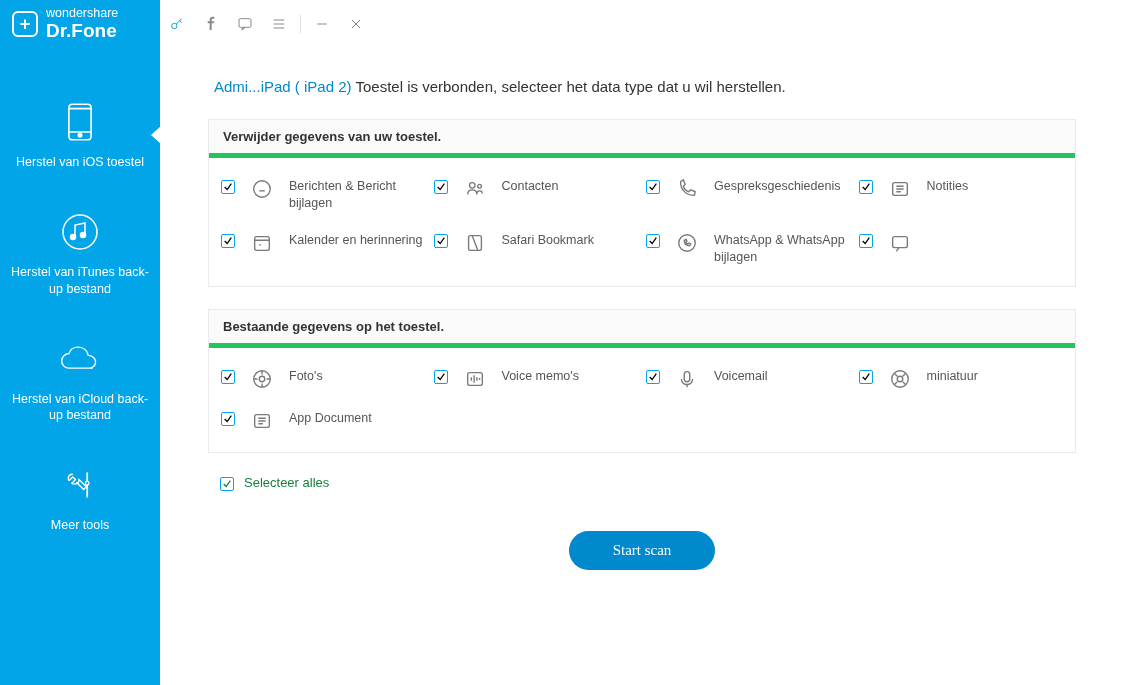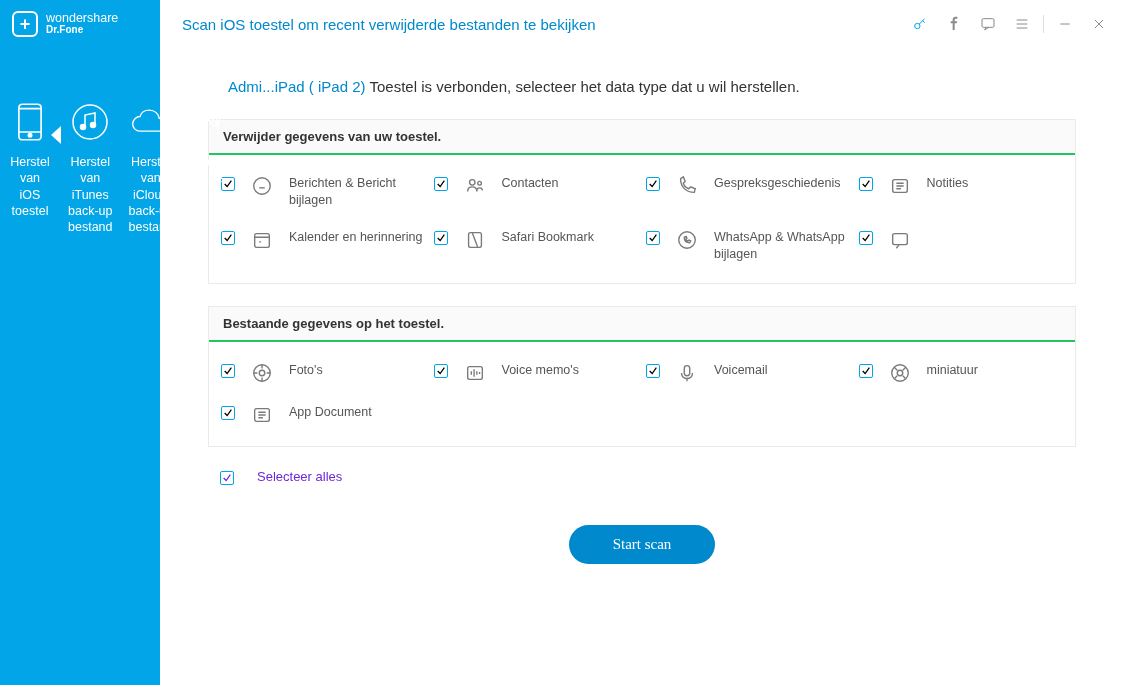--- a/index.html
+++ b/index.html
@@ -2,66 +2,65 @@
 <html><head>
 <meta charset="utf-8">
 <style>
 * { margin: 0; padding: 0; box-sizing: border-box; font-family: -apple-system, "Segoe UI", Arial, sans-serif; }
 body { width: 1124px; height: 685px; background: #fff; overflow: hidden; }
 
 .titlebar { height: 48px; background: #fff; display: flex; align-items: center; }
 .logo-area { height: 48px; width: 160px; background: #01a5e8; color: #fff; display: flex; align-items: center; padding-left: 12px; gap: 8px; }
 .logo-icon { width: 26px; height: 26px; border: 2px solid #fff; border-radius: 6px; display: flex; align-items: center; justify-content: center; font-weight: bold; font-size: 18px; }
 .logo-text { line-height: 1.05; font-size: 12.5px; }
-.logo-text .big { font-weight: bold; font-size: 10px; }
+.logo-text .big { font-weight: bold; font-size: 19px; }
 .title-text { flex: 1; color: #0089cc; font-size: 15px; padding-left: 22px; }
 .title-controls { display: flex; align-items: center; gap: 0; padding-right: 8px; }
 .tc-btn { width: 34px; height: 32px; display: flex; align-items: center; justify-content: center; color: #8a8a8a; cursor: pointer; }
 .tc-btn svg { width: 16px; height: 16px; }
 .tc-key { color: #01a5e8; }
 
 .main { display: flex; height: 637px; }
-.sidebar { width: 160px; background: #01a5e8; color: #fff; display: flex; flex-direction: row; padding-top: 40px; position: relative; }
+.sidebar { width: 160px; background: #01a5e8; color: #fff; display: flex; flex-direction: column; padding-top: 40px; position: relative; }
 .side-item { display: flex; flex-direction: column; align-items: center; text-align: center; padding: 12px 8px 28px; cursor: pointer; position: relative; gap: 10px; font-size: 12.5px; line-height: 1.3; }
 .side-item.active::after { content: ''; position: absolute; right: -1px; top: 38px; width: 0; height: 0; border-top: 9px solid transparent; border-bottom: 9px solid transparent; border-right: 10px solid #fff; }
 .side-icon { width: 44px; height: 44px; display: flex; align-items: center; justify-content: center; }
 
 .content { flex: 1; padding: 30px 48px 20px 48px; overflow: auto; }
-.device-line { font-size: 15px; margin-bottom: 24px; margin-left: 20px; }
+.device-line { font-size: 15px; margin-bottom: 24px; margin-left: 6px; }
 .device-name { color: #0089cc; }
 .device-rest { color: #333; }
 
 .panel { border: 1px solid #eaeaea; margin-bottom: 22px; }
-.panel-header { background: #fafafa; border-bottom: 2px solid #22c55e; padding: 9px 14px; font-weight: bold; font-size: 13px; color: #333; }
+.panel-header { background: #fafafa; border-bottom: 5px solid #22c55e; padding: 9px 14px; font-weight: bold; font-size: 13px; color: #333; }
 .panel-body { padding: 10px 8px; }
 .row { display: flex; }
 .cell { width: 25%; display: flex; align-items: flex-start; gap: 16px; padding: 10px 4px; }
 .chk { width: 14px; height: 14px; border: 1px solid #01a5e8; border-radius: 2px; background: #fff; display: flex; align-items: center; justify-content: center; flex-shrink: 0; margin-top: 2px; cursor: pointer; }
 .chk svg { width: 10px; height: 10px; }
 .cell-icon { width: 22px; height: 22px; color: #7a7a7a; flex-shrink: 0; display: flex; align-items: center; justify-content: center; }
 .cell-label { font-size: 12.5px; color: #555; line-height: 1.35; }
 
-.select-all { display: flex; align-items: center; gap: 23px; margin-left: 12px; font-size: 13px; color: #6d28d9; margin-top: 6px; }
+.select-all { display: flex; align-items: center; gap: 10px; margin-left: 12px; font-size: 13px; color: #15803d; margin-top: 6px; }
 
 .start-btn { display: block; margin: 40px auto 0; background: #0089cc; color: #fff; border: none; border-radius: 22px; padding: 11px 44px; font-size: 15px; cursor: pointer; font-family: Liberation Serif, serif; }
 
 svg { stroke: currentColor; fill: none; stroke-width: 1.5; }
 </style>
 </head>
 <body>
 
 <div class="titlebar">
   <div class="logo-area">
     <div class="logo-icon">+</div>
     <div class="logo-text">
       <div>wondershare</div>
       <div class="big">Dr.Fone</div>
     </div>
   </div>
-  <div class="title-text">Scan iOS toestel om recent verwijderde bestanden te bekijken</div>
   <div class="title-controls">
     <div class="tc-btn tc-key">
         <svg viewBox="0 0 24 24">
           <circle cx="8" cy="15" r="4"></circle>
           <path d="M11 12 L19 4 M16 7 L19 10"></path>
         </svg>
       </div>
     <div class="tc-btn">
         <svg viewBox="0 0 24 24">
           <path d="M14 4h3V1h-3c-2 0-4 2-4 4v3H7v3h3v10h3V11h3l1-3h-4V6c0-1 1-2 2-2z" fill="currentColor" stroke="none"></path>

